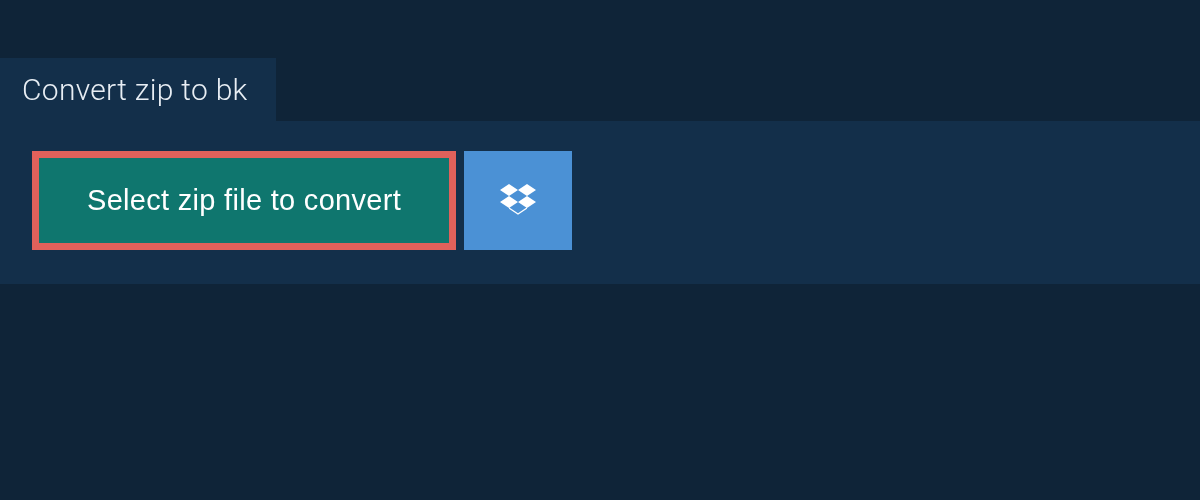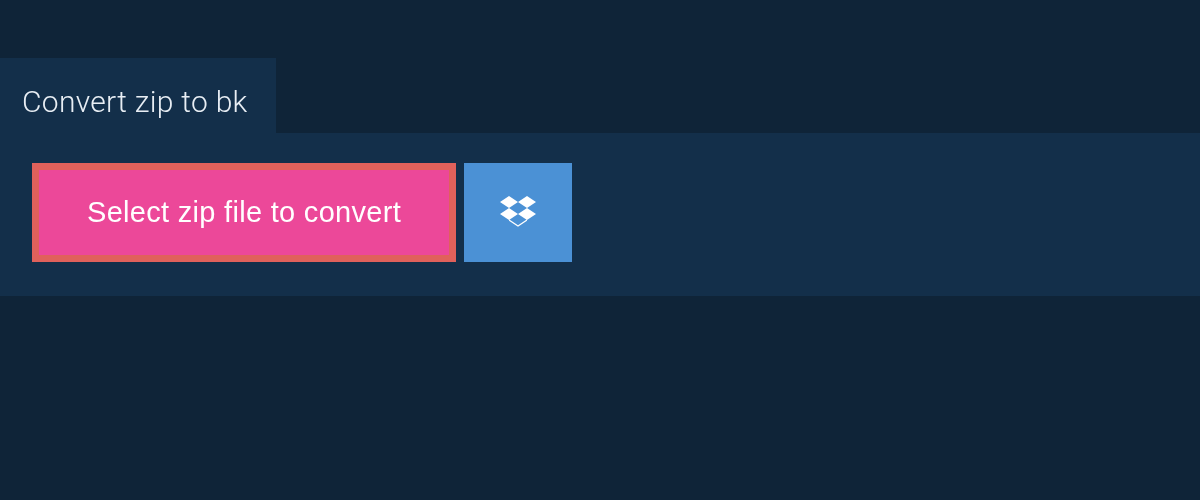--- a/index.html
+++ b/index.html
@@ -17,39 +17,39 @@
     }
     .tab-container {
       padding-top: 58px;
     }
     .tab {
       display: inline-block;
       background: #132f4a;
       color: #e8eef4;
       font-size: 30px;
       font-weight: 300;
-      padding: 26px 28px 14px 22px;
+      padding: 14px 28px 14px 22px;
       letter-spacing: 0.3px;
     }
     .panel {
       background: #132f4a;
       width: 100%;
       padding: 30px 32px 34px 32px;
     }
     .button-row {
       display: flex;
       gap: 8px;
       align-items: stretch;
     }
     .select-button-wrapper {
       border: 7px solid #e0615b;
       display: inline-block;
     }
     .select-button {
-      background: #ec4899;
+      background: #0f766e;
       color: #ffffff;
       font-size: 29px;
       font-weight: 300;
       border: none;
       padding: 26px 48px;
       cursor: pointer;
       letter-spacing: 0.3px;
       display: block;
     }
     .dropbox-button {

